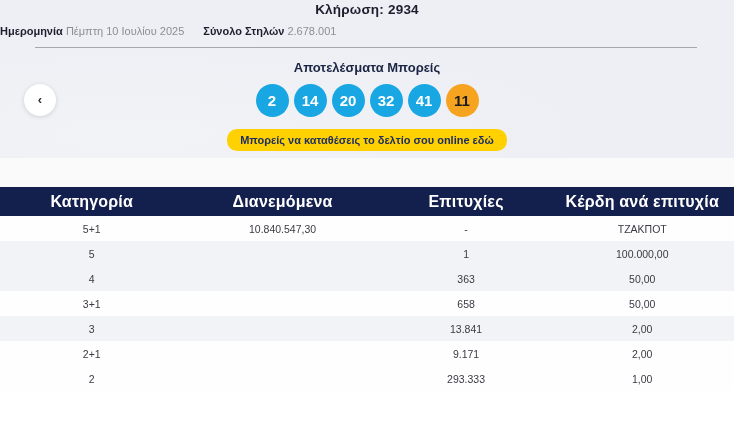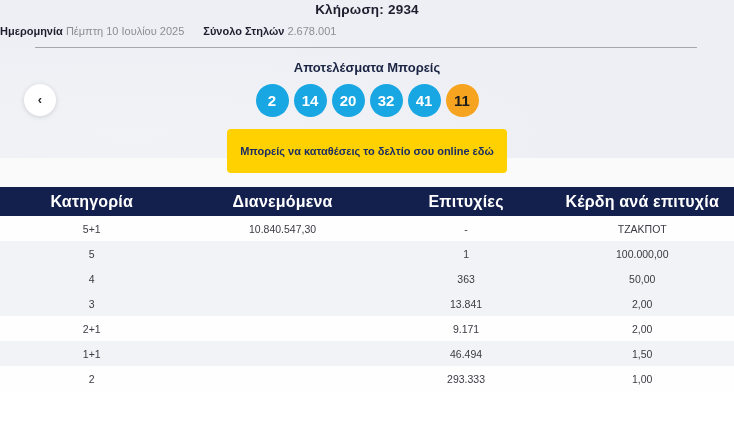--- a/index.html
+++ b/index.html
@@ -39,24 +39,24 @@
   .ball {
     width:33px; height:33px; border-radius:50%;
     background:#18a7e3; color:#ffffff;
     display:flex; align-items:center; justify-content:center;
     font-size:15px; font-weight:bold;
   }
   .ball.bonus { background:#f6a41f; color:#1c1c1c; }
   .cta-button {
     display:block; margin:12px auto 0;
     background:#ffd101; color:#1c2e63;
-    border:none; border-radius:4px;
+    border:none; border-radius:10px;
     font-family:"Liberation Sans", sans-serif;
     font-size:11px; font-weight:bold;
-    padding:16px 13px; cursor:pointer;
+    padding:5px 13px; cursor:pointer;
   }
   .prev-button {
     position:absolute; left:24px; top:84px;
     width:32px; height:32px; border-radius:50%;
     background:#ffffff; border:none; cursor:pointer;
     box-shadow:0 1px 5px rgba(0,0,0,.14);
     display:flex; align-items:center; justify-content:center;
   }
   .prev-button .chev {
     font-size:13px; font-weight:bold; color:#2b2b33; line-height:1;
@@ -158,37 +158,37 @@
         <td></td>
         <td>1</td>
         <td>100.000,00</td>
       </tr>
       <tr class="even">
         <td>4</td>
         <td></td>
         <td>363</td>
         <td>50,00</td>
       </tr>
+      <tr class="odd">
+        <td>3+1</td>
+        <td></td>
+        <td>658</td>
+        <td>50,00</td>
+      </tr>
       <tr class="even">
         <td>3</td>
         <td></td>
         <td>13.841</td>
         <td>2,00</td>
       </tr>
       <tr class="odd">
         <td>2+1</td>
         <td></td>
         <td>9.171</td>
         <td>2,00</td>
-      </tr>
-      <tr class="even">
-        <td>1+1</td>
-        <td></td>
-        <td>46.494</td>
-        <td>1,50</td>
       </tr>
       <tr class="odd">
         <td>2</td>
         <td></td>
         <td>293.333</td>
         <td>1,00</td>
       </tr>
     </tbody>
   </table>
 

